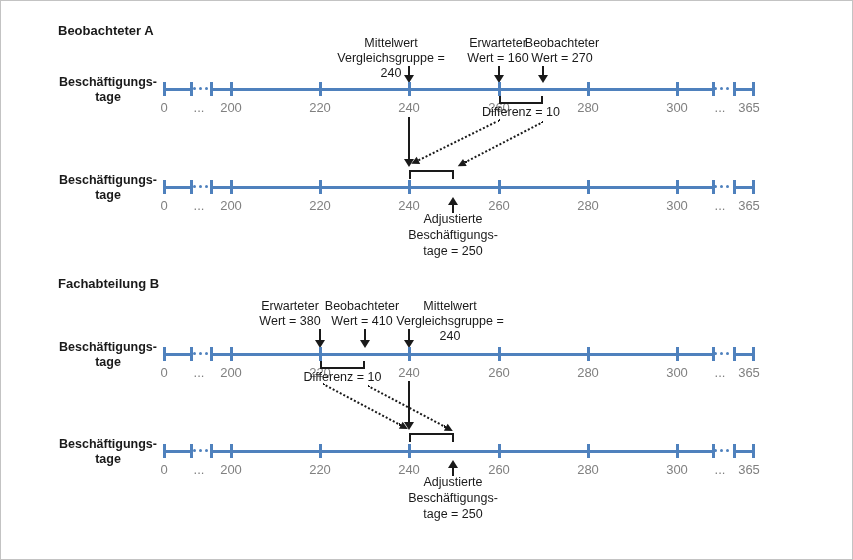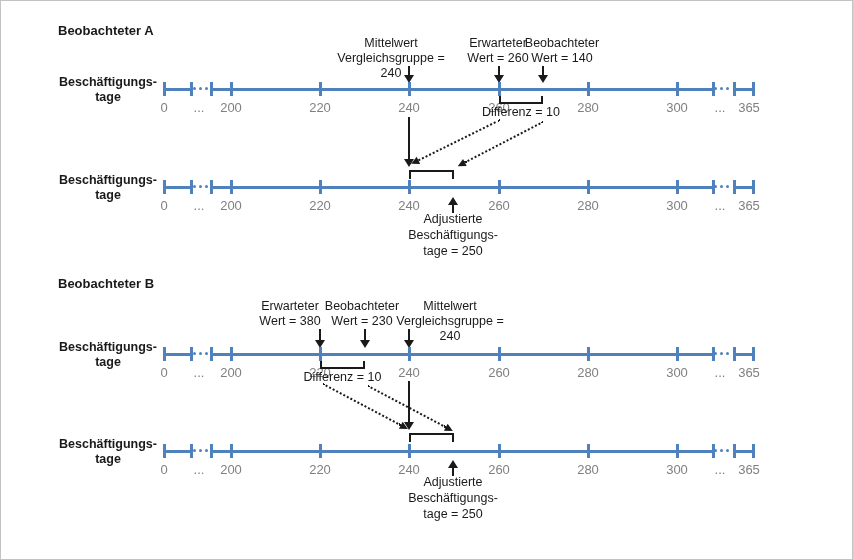--- a/index.html
+++ b/index.html
@@ -55,33 +55,33 @@
   .darrow-shaft{position:absolute;left:0;top:-1px;height:0;border-top:2px dotted var(--ink);}
   .darrow-head{position:absolute;top:-4px;width:0;height:0;
     border-top:4px solid transparent;border-bottom:4px solid transparent;
     border-left:8px solid var(--ink);}
 </style>
 </head>
 <body>
 
 <div class="canvas">
   <div class="sec-title" style="top:22px">Beobachteter A</div>
-  <div class="sec-title" style="top:275px">Beobachteter B</div>
+  <div class="sec-title" style="top:275px">Fachabteilung B</div>
   <div id="figure">
       <div class="ann" style="left: 390px; top: 35px;">Mittelwert</div>
       <div class="ann" style="left: 390px; top: 50px;">Vergleichsgruppe =</div>
       <div class="ann" style="left: 390px; top: 65px;">240</div>
       <div class="shaft" style="left: 407px; top: 65px; height: 11px;"></div>
       <div class="head-down" style="left: 403px; top: 74px;"></div>
       <div class="ann" style="left: 497px; top: 35px;">Erwarteter</div>
-      <div class="ann" style="left: 497px; top: 50px;">Wert = 260</div>
+      <div class="ann" style="left: 497px; top: 50px;">Wert = 160</div>
       <div class="shaft" style="left: 497px; top: 65px; height: 11px;"></div>
       <div class="head-down" style="left: 493px; top: 74px;"></div>
       <div class="ann" style="left: 561px; top: 35px;">Beobachteter</div>
-      <div class="ann" style="left: 561px; top: 50px;">Wert = 140</div>
+      <div class="ann" style="left: 561px; top: 50px;">Wert = 270</div>
       <div class="shaft" style="left: 541px; top: 65px; height: 11px;"></div>
       <div class="head-down" style="left: 537px; top: 74px;"></div>
       <div class="nline" style="left: 163px; top: 87px; width: 27px;"></div>
       <div class="nline" style="left: 210px; top: 87px; width: 502px;"></div>
       <div class="nline" style="left: 733px; top: 87px; width: 19px;"></div>
       <div class="tick" style="left: 162px; top: 81px;"></div>
       <div class="tick" style="left: 189px; top: 81px;"></div>
       <div class="tick" style="left: 209px; top: 81px;"></div>
       <div class="tick" style="left: 229px; top: 81px;"></div>
       <div class="tick" style="left: 318px; top: 81px;"></div>
@@ -159,21 +159,21 @@
       <div class="head-up" style="left: 447px; top: 196px;"></div>
       <div class="shaft" style="left: 451px; top: 202px; height: 10px;"></div>
       <div class="ann" style="left: 452px; top: 211px;">Adjustierte</div>
       <div class="ann" style="left: 452px; top: 227px;">Beschäftigungs-</div>
       <div class="ann" style="left: 452px; top: 243px;">tage = 250</div>
       <div class="ann" style="left: 289px; top: 298px;">Erwarteter</div>
       <div class="ann" style="left: 289px; top: 313px;">Wert = 380</div>
       <div class="shaft" style="left: 318px; top: 328px; height: 13px;"></div>
       <div class="head-down" style="left: 314px; top: 339px;"></div>
       <div class="ann" style="left: 361px; top: 298px;">Beobachteter</div>
-      <div class="ann" style="left: 361px; top: 313px;">Wert = 230</div>
+      <div class="ann" style="left: 361px; top: 313px;">Wert = 410</div>
       <div class="shaft" style="left: 363px; top: 328px; height: 13px;"></div>
       <div class="head-down" style="left: 359px; top: 339px;"></div>
       <div class="ann" style="left: 449px; top: 298px;">Mittelwert</div>
       <div class="ann" style="left: 449px; top: 313px;">Vergleichsgruppe =</div>
       <div class="ann" style="left: 449px; top: 328px;">240</div>
       <div class="shaft" style="left: 407px; top: 328px; height: 13px;"></div>
       <div class="head-down" style="left: 403px; top: 339px;"></div>
       <div class="nline" style="left: 163px; top: 352px; width: 27px;"></div>
       <div class="nline" style="left: 210px; top: 352px; width: 502px;"></div>
       <div class="nline" style="left: 733px; top: 352px; width: 19px;"></div>

